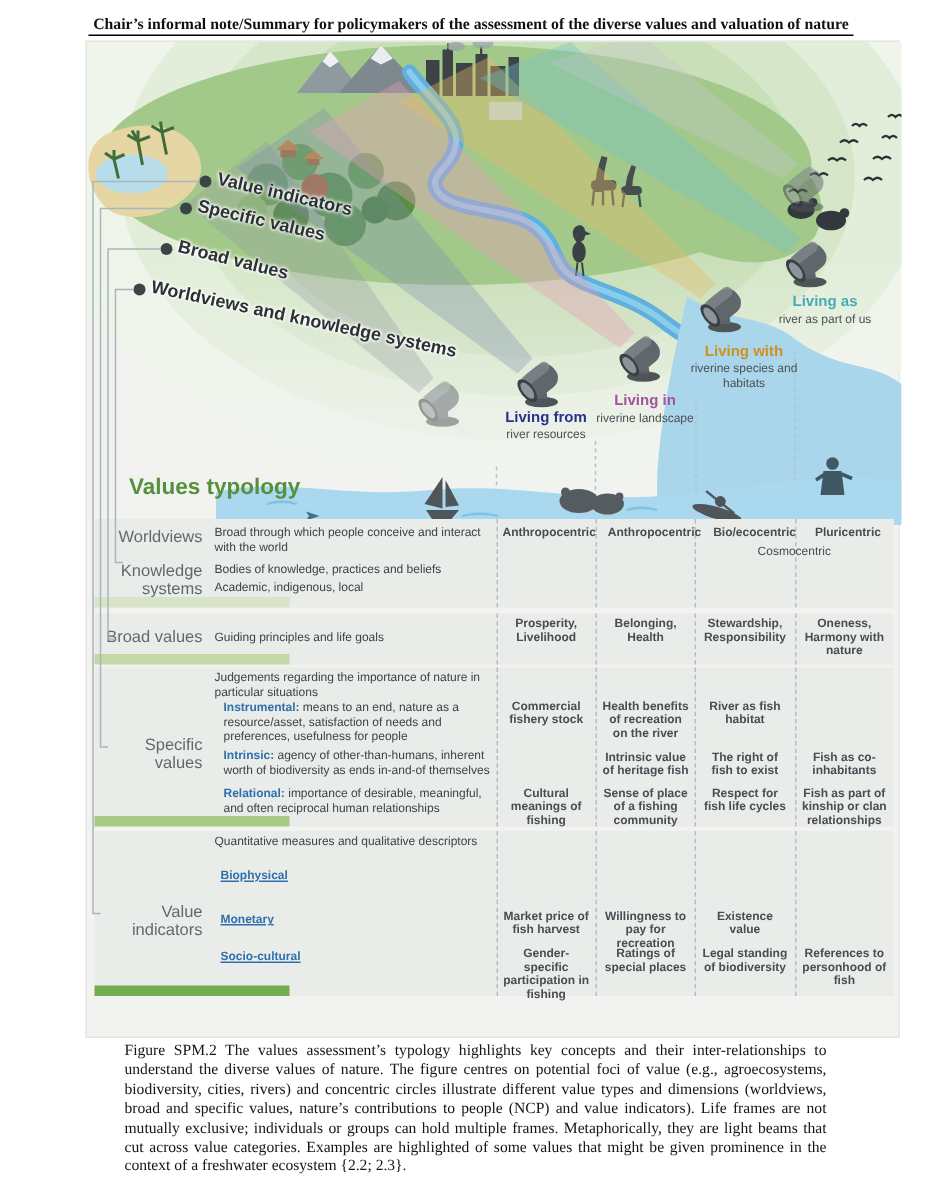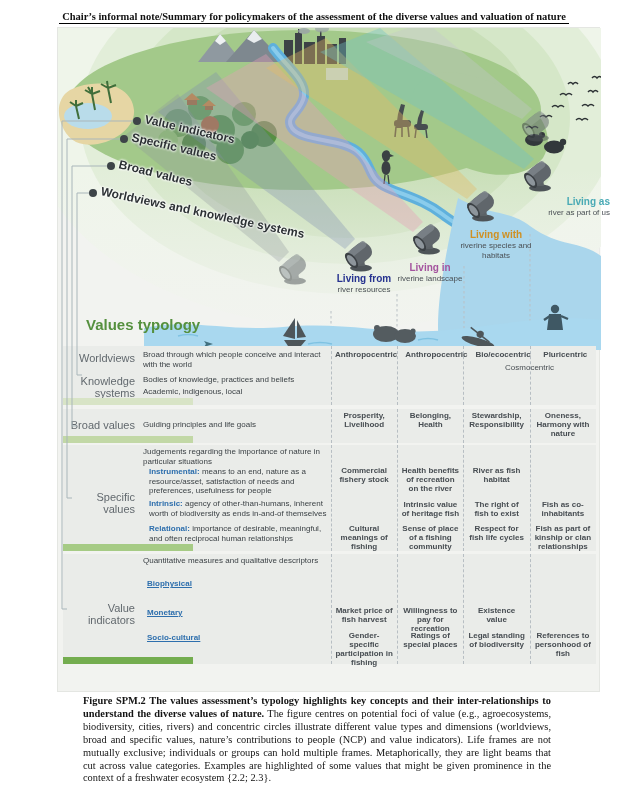--- a/index.html
+++ b/index.html
@@ -39,21 +39,21 @@
   .seps i{position:absolute;top:0;bottom:0;width:0;border-left:1px dashed #b7bec3;}
   .cellrow{position:absolute;left:268px;width:265px;display:grid;
         grid-template-columns:repeat(4,1fr);font-weight:bold;}
   .cell{font-size:8px;line-height:9px;color:#474d52;text-align:center;padding:0 4px;}
   .cell-span{position:absolute;left:400px;width:133px;text-align:center;
         font-size:8px;color:#474d52;}
   .green-bar{position:absolute;left:0;bottom:0;width:130px;height:7px;}
   
   .caption{position:absolute;left:83px;top:695px;width:468px;font-family:"Liberation Serif",serif;
         font-size:10.4px;line-height:12.9px;color:#141414;text-align:justify;}
-  .caption .cap-bold{font-weight:bold;}
+  .caption .cap-bold{font-weight:normal;}
 </style>
 </head>
 <body>
 
 <div class="page">
 
   <div class="doc-header">
     <span>Chair’s informal note/Summary for policymakers of the assessment of the diverse values and valuation of nature</span>
   </div>
 
@@ -257,21 +257,21 @@
       <div class="lf-sub">river resources</div>
     </div>
     <div class="life-frame" style="left:324px;top:234px;">
       <div class="lf-name" style="color:#a4539e;">Living in</div>
       <div class="lf-sub">riverine landscape</div>
     </div>
     <div class="life-frame" style="left:390px;top:201px;">
       <div class="lf-name" style="color:#cf9023;">Living with</div>
       <div class="lf-sub">riverine species and habitats</div>
     </div>
-    <div class="life-frame" style="left:456px;top:168px;text-align:right;">
+    <div class="life-frame" style="left:444px;top:168px;">
       <div class="lf-name" style="color:#49aab5;">Living as</div>
       <div class="lf-sub">river as part of us</div>
     </div>
 
     <div class="vt-title">Values typology</div>
 
     <div class="section" style="top:318px;height:59px;">
       <div class="sec-label" style="top:6px;">Worldviews</div>
       <div class="sec-label" style="top:29px;">Knowledge systems</div>
       <div class="sec-desc bold" style="top:4px;">Broad through which people conceive and interact with the world</div>

